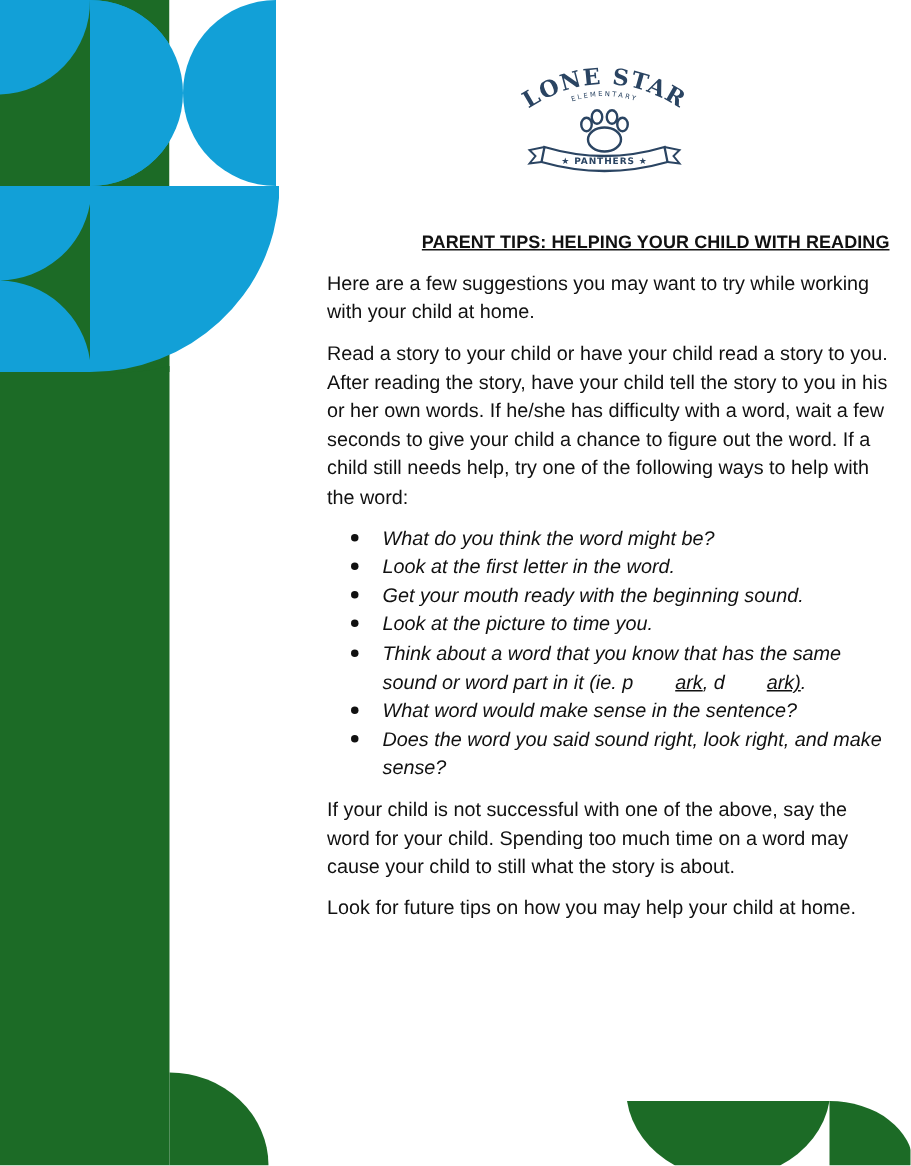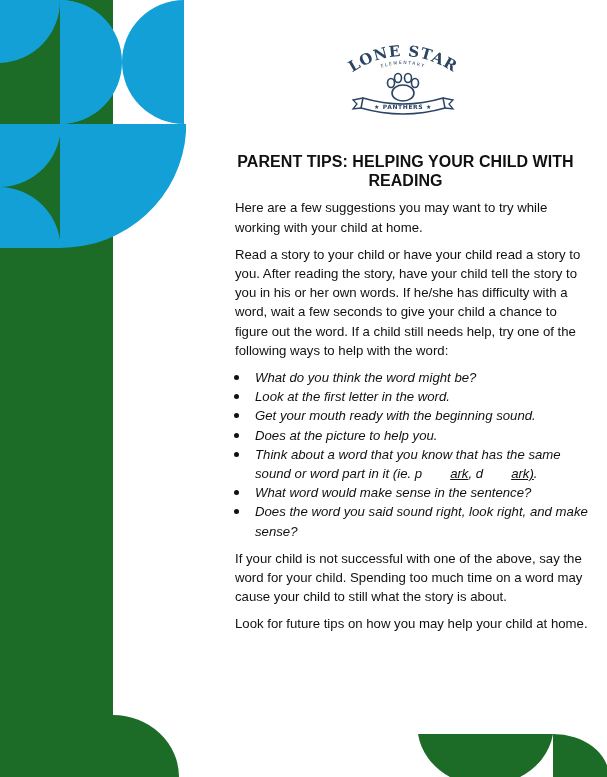--- a/index.html
+++ b/index.html
@@ -9,24 +9,24 @@
     font-family: "Liberation Sans", "DejaVu Sans", sans-serif;
     color: #111111;
   }
   .deco { position: absolute; left: 0; top: 0; width: 607px; height: 777px; pointer-events: none; }
   .logo { position: absolute; left: 345px; top: 38px; width: 116px; height: 80px; }
   .content {
     position: absolute; left: 218px; top: 152px; width: 375px;
     font-size: 13.2px; line-height: 19.2px;
   }
   .title {
-    font-weight: bold; text-align: center;
-    font-size: 16px; margin: 0 0 8px 0; letter-spacing: 0.05px;
+    font-weight: bold; text-decoration: underline; text-align: right;
+    font-size: 12px; margin: 0 0 8px 0; letter-spacing: 0.05px;
   }
-  p { margin: 0 0 8px 17px; }
+  p { margin: 0 0 8px 0; }
   ul { margin: 0 0 8px 0; padding-left: 37px; list-style: none; font-style: italic; }
   ul li { position: relative; }
   ul li::before {
     content: ""; position: absolute; left: -21px; top: 7px;
     width: 5px; height: 5px; border-radius: 50%; background: #111;
   }
   .u { text-decoration: underline; margin-left: 28px; }
 </style>
 </head>
 <body>
@@ -85,20 +85,20 @@
 </svg>
 
 <div class="content">
   <div class="title">PARENT TIPS: HELPING YOUR CHILD WITH READING</div>
   <p>Here are a few suggestions you may want to try while working with your child at home.</p>
   <p>Read a story to your child or have your child read a story to you.  After reading the story, have your child tell the story to you in his or her own words.   If he/she has difficulty with a word, wait a few seconds to give your child a chance to figure out the word. If a child still needs help, try one of the following ways to help with the word:</p>
   <ul>
     <li>What do you think the word might be?</li>
     <li>Look at the first letter in the word.</li>
     <li>Get your mouth ready with the beginning sound.</li>
-    <li>Does at the picture to help you.</li>
+    <li>Look at the picture to time you.</li>
     <li><span>Think about a word that you know that has the same sound or word part in it (ie. </span><span>p</span><span class="u">ark</span><span>, </span><span>d</span><span class="u">ark)</span><span>.</span></li>
     <li>What word would make sense in the sentence?</li>
     <li>Does the word you said sound right, look right, and make sense?</li>
   </ul>
   <p>If your child is not successful with one of the above, say the word for your child. Spending too much time on a word may cause your child to still what the story is about.</p>
   <p>Look for future tips on how you may help your child at home.</p>
 </div>
 
 </body></html>

